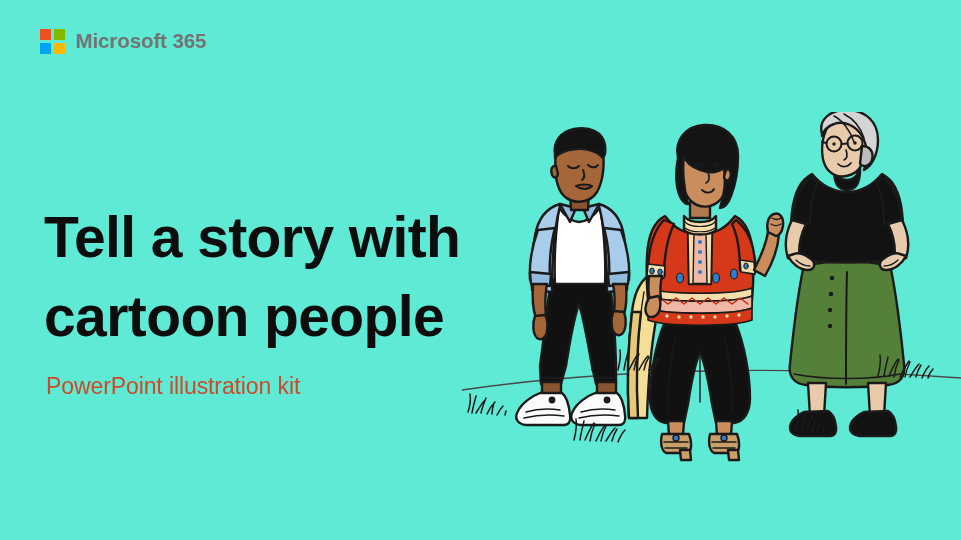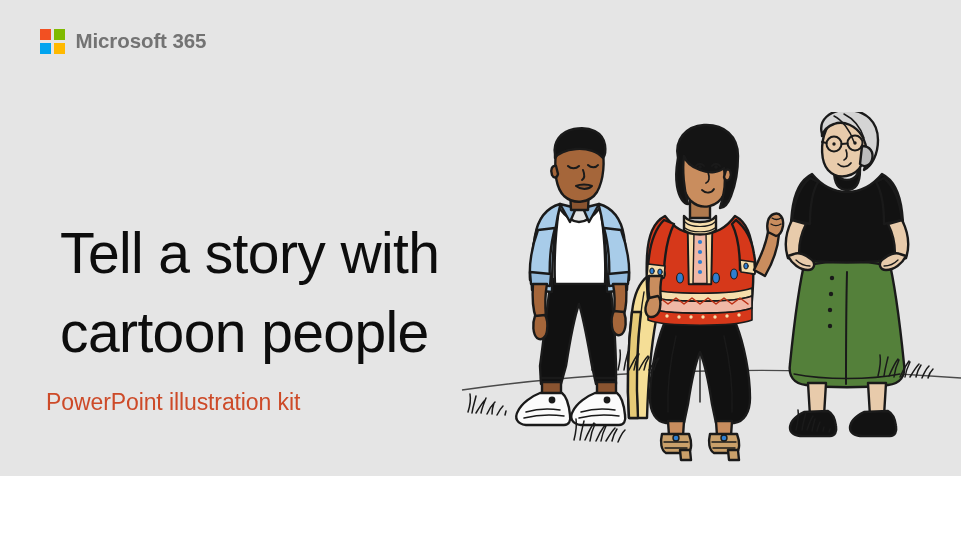--- a/index.html
+++ b/index.html
@@ -4,22 +4,22 @@
 <title>Tell a story with cartoon people</title>
 <style>
   html, body {
     margin: 0;
     padding: 0;
     background: #ffffff;
   }
   #slide {
     position: relative;
     width: 961px;
-    height: 476px;
-    background: #e5e5e5;
+    height: 540px;
+    background: #5eead4;
     overflow: hidden;
     font-family: "Liberation Sans", sans-serif;
   }
 
   
   #brand {
     position: absolute;
     left: 40px;
     top: 29px;
     display: flex;
@@ -43,25 +43,25 @@
 
   
   #headline {
     position: absolute;
     left: 44px;
     top: 198px;
     width: 470px;
   }
   #title {
     font-size: 57px;
-    font-weight: 400;
+    font-weight: 700;
     line-height: 1.38;
     letter-spacing: -0.6px;
     color: #0d0d0d;
-    margin: 16px;
+    margin: 0;
   }
   #subtitle {
     margin: 18px 0 0 2px;
     font-size: 23px;
     font-weight: 400;
     letter-spacing: -0.1px;
     color: #cd4a28;
     white-space: nowrap;
   }
 

